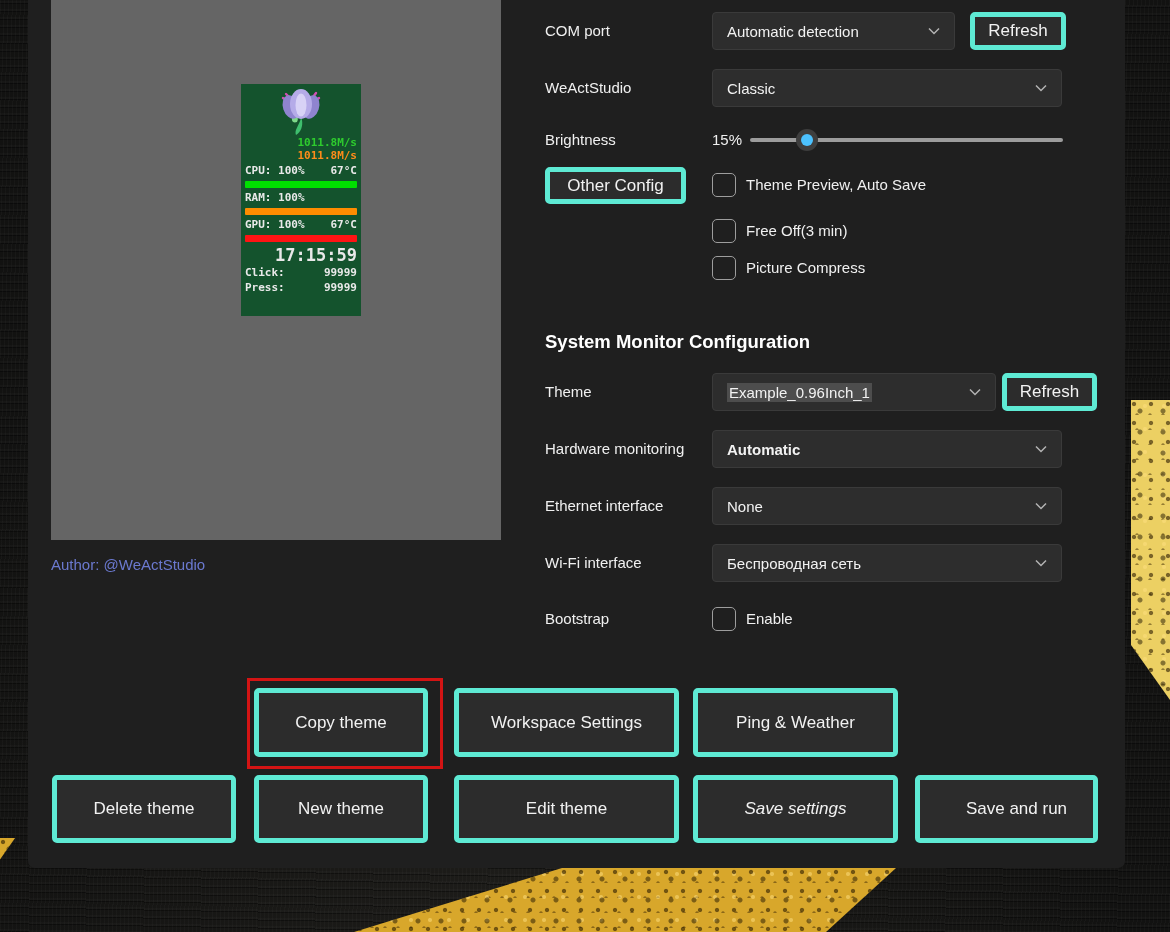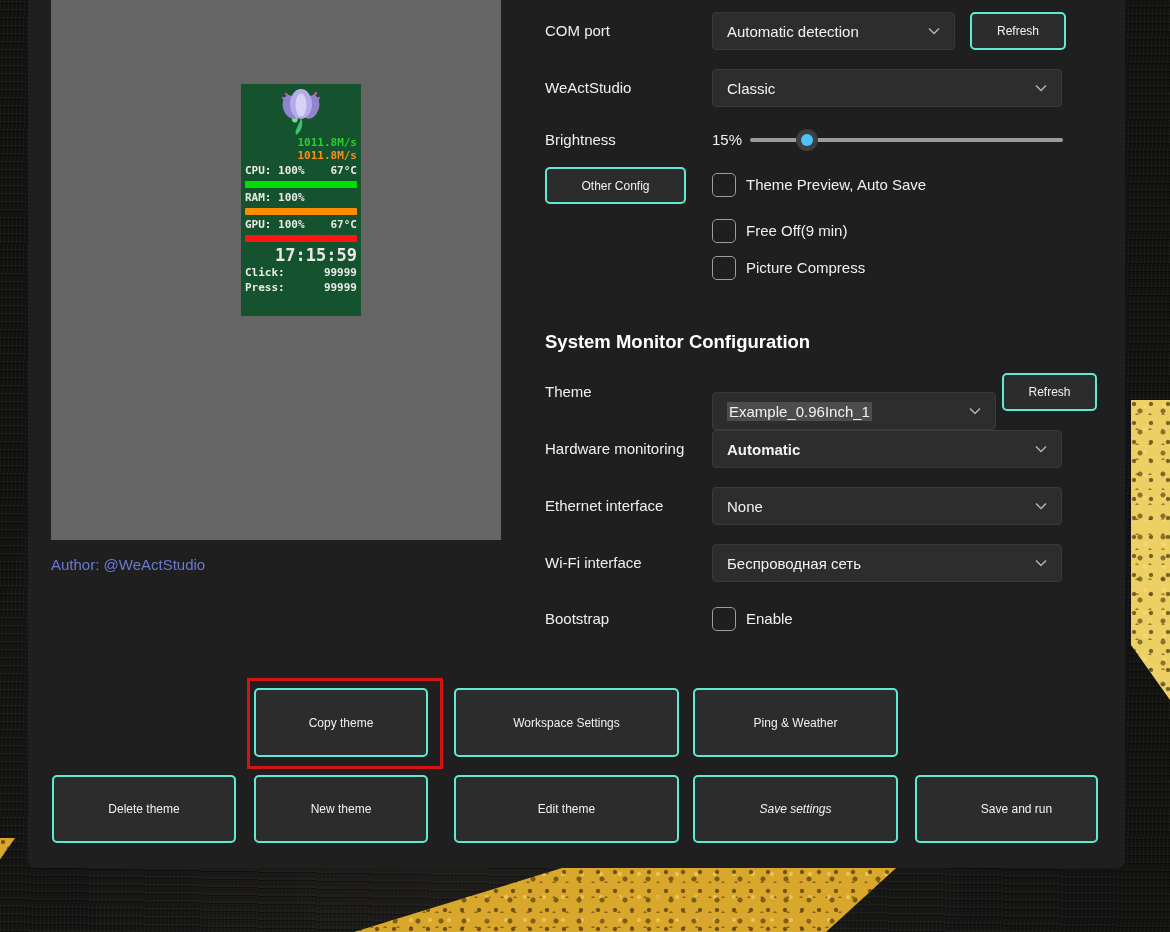--- a/index.html
+++ b/index.html
@@ -66,22 +66,22 @@
   .author-link { position:absolute; left:23px; top:556px; color:#6b79cf; font-size:15px; cursor:pointer; }
 
   
   .dropdown {
     position:absolute; height:38px; background:#2d2d2d; border:1px solid #3a3a3a;
     border-radius:4px; color:#f2f2f2; font-size:15px;
     display:flex; align-items:center; padding:0 14px; cursor:pointer;
   }
   .dropdown .chev { margin-left:auto; display:flex; }
   .btn {
-    position:absolute; background:#2c2c2c; border:2px solid #5eead4; border-radius:5px;
-    color:#f2f2f2; font-size:12px; display:flex; align-items:center; justify-content:center;
+    position:absolute; background:#2c2c2c; border:5px solid #5eead4; border-radius:5px;
+    color:#f2f2f2; font-size:17px; display:flex; align-items:center; justify-content:center;
     cursor:pointer; text-align:center;
   }
   .checkbox {
     position:absolute; width:24px; height:24px; border:1px solid #9d9d9d;
     border-radius:5px; background:transparent; cursor:pointer;
   }
   .cb-label { position:absolute; left:718px; color:#f0f0f0; font-size:15px; line-height:24px; white-space:nowrap; }
   .heading { position:absolute; left:517px; top:331px; color:#ffffff; font-size:18.5px; font-weight:bold; }
   .sel-highlight { background:#4d4d4d; padding:1px 2px; }
 
@@ -176,28 +176,28 @@
   <div class="label" style="top:121px;">Brightness</div>
   <div class="label" style="left:684px; top:121px;">15%</div>
   <div class="slider-track">
     <div class="slider-thumb"></div>
   </div>
 
   <div class="btn" style="left:517px; top:167px; width:141px; height:37px;">Other Config</div>
   <div class="checkbox" style="left:684px; top:173px;"></div>
   <div class="cb-label" style="top:173px;">Theme Preview, Auto Save</div>
   <div class="checkbox" style="left:684px; top:219px;"></div>
-  <div class="cb-label" style="top:219px;">Free Off(9 min)</div>
+  <div class="cb-label" style="top:219px;">Free Off(3 min)</div>
   <div class="checkbox" style="left:684px; top:256px;"></div>
   <div class="cb-label" style="top:256px;">Picture Compress</div>
 
   <div class="heading">System Monitor Configuration</div>
 
   <div class="label" style="top:373px;">Theme</div>
-  <div class="dropdown" style="left:684px; top:392px; width:284px;justify-content:flex-end;">
+  <div class="dropdown" style="left:684px; top:373px; width:284px;justify-content:flex-end;">
     <span class="sel-highlight">Example_0.96Inch_1</span>
     <span class="chev">
       <svg width="12" height="8" viewBox="0 0 12 8">
           <path d="M1 1.5 L6 6.5 L11 1.5" stroke="#b3b3b3" stroke-width="1.5" fill="none"></path>
         </svg>
     </span>
   </div>
   <div class="btn" style="left:974px; top:373px; width:95px; height:38px;">Refresh</div>
 
   <div class="label" style="top:430px;">Hardware monitoring</div>

